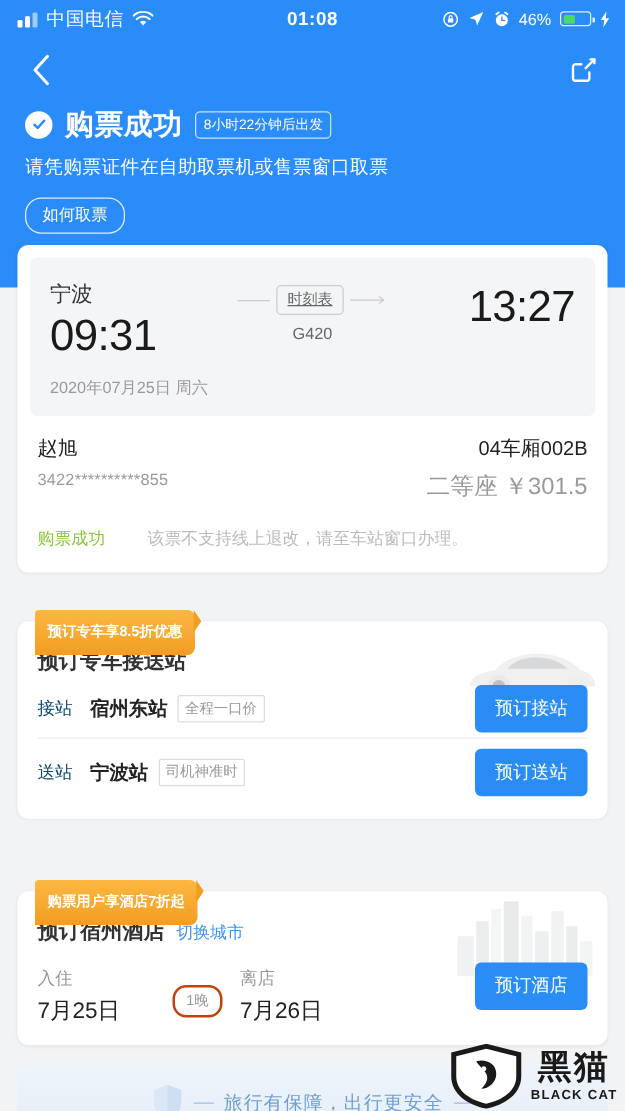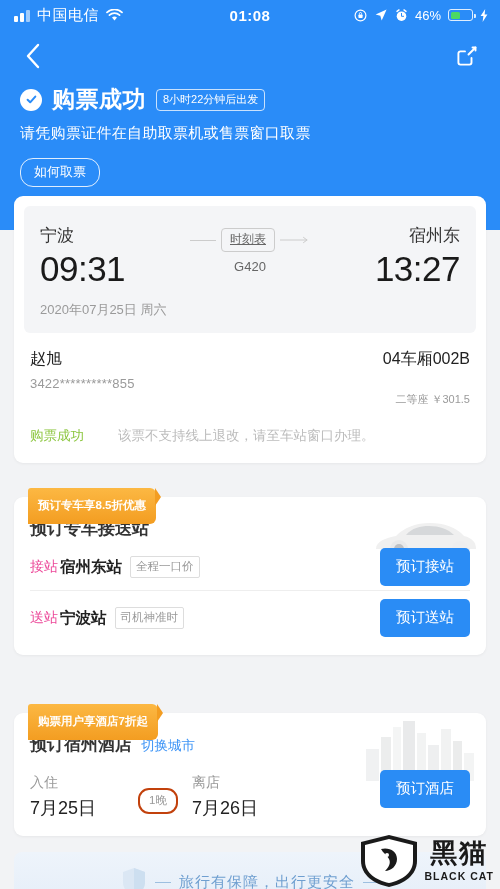--- a/index.html
+++ b/index.html
@@ -98,21 +98,21 @@
     font-size: 12px; padding: 2px 8px 3px; background: #f4f5f7; text-decoration: underline;
   }
   .dash { width: 26px; height: 1px; background: #ccc; }
   .train-no { font-size: 13px; color: #666; margin-top: 7px; }
   .trip-date { font-size: 13px; color: #9a9a9a; margin-top: 12px; }
 
   .pax { display: flex; justify-content: space-between; padding: 16px 6px 4px; }
   .pax-name { font-size: 16px; color: #222; font-weight: normal; }
   .pax-id { font-size: 13px; color: #9a9a9a; margin-top: 6px; letter-spacing: .2px; }
   .seat { font-size: 16px; color: #222; text-align: right; }
-  .seat-class { font-size: 11px; color: #9a9a9a; margin-top: 22px; text-align: right; }
+  .seat-class { font-size: 19px; color: #9a9a9a; margin-top: 6px; text-align: right; }
 
   .status-row { display: flex; align-items: center; gap: 34px; padding: 16px 6px 8px; }
   .status-ok { font-size: 13.5px; color: #8cc63f; }
   .status-note { font-size: 13.5px; color: #bcbcbc; }
 
   
   .ribbon {
     position: absolute; top: -9px; left: 14px; height: 36px;
     background: linear-gradient(180deg,#fcb843,#f39d21);
     color: #fff; font-size: 11.5px; font-weight: bold;
@@ -122,21 +122,21 @@
   .ribbon::after {
     content: ""; position: absolute; right: -5px; top: 0;
     border-left: 6px solid #f39d21;
     border-top: 9.5px solid transparent; border-bottom: 9.5px solid transparent;
   }
 
   #car-card { top: 497px; padding: 20px 16px 14px; }
   .promo-title { font-size: 17px; color: #333; font-weight: bold; }
   .svc-row { display: flex; align-items: center; padding: 16px 0 12px; position: relative; }
   .svc-row + .svc-row { border-top: 1px solid #eee; }
-  .svc-label { font-size: 14px; color: #ec4899; margin-right: 2px; }
+  .svc-label { font-size: 14px; color: #0c4a6e; margin-right: 14px; }
   .svc-station { font-size: 15.5px; color: #222; font-weight: bold; margin-right: 8px; }
   .svc-tag {
     border: 1px solid #ddd; color: #999; font-size: 11.5px;
     padding: 2px 5px 3px; border-radius: 2px;
   }
   .blue-btn {
     position: absolute; right: 0;
     background: #2a8cf5; color: #fff; font-size: 14.5px;
     border-radius: 5px; padding: 9px 16px 10px; border: none;
     white-space: nowrap;
@@ -258,21 +258,20 @@
           <div class="tt-line">
             <span class="dash"></span>
             <span class="tt-pill">时刻表</span>
             <svg width="30" height="8" viewBox="0 0 30 8">
               <path d="M0 4 H27 M23.5 1.4 L27 4 L23.5 6.6" stroke="#ccc" stroke-width="1" fill="none" stroke-linecap="round" stroke-linejoin="round"></path>
             </svg>
           </div>
           <div class="train-no">G420</div>
         </div>
         <div class="trip-col-r">
-          <div class="st-name">宿州东</div>
           <div class="st-time">13:27</div>
         </div>
       </div>
       <div class="trip-date">2020年07月25日 周六</div>
     </div>
 
     <div class="pax">
       <div>
         <div class="pax-name">赵旭</div>
         <div class="pax-id">3422**********855</div>

